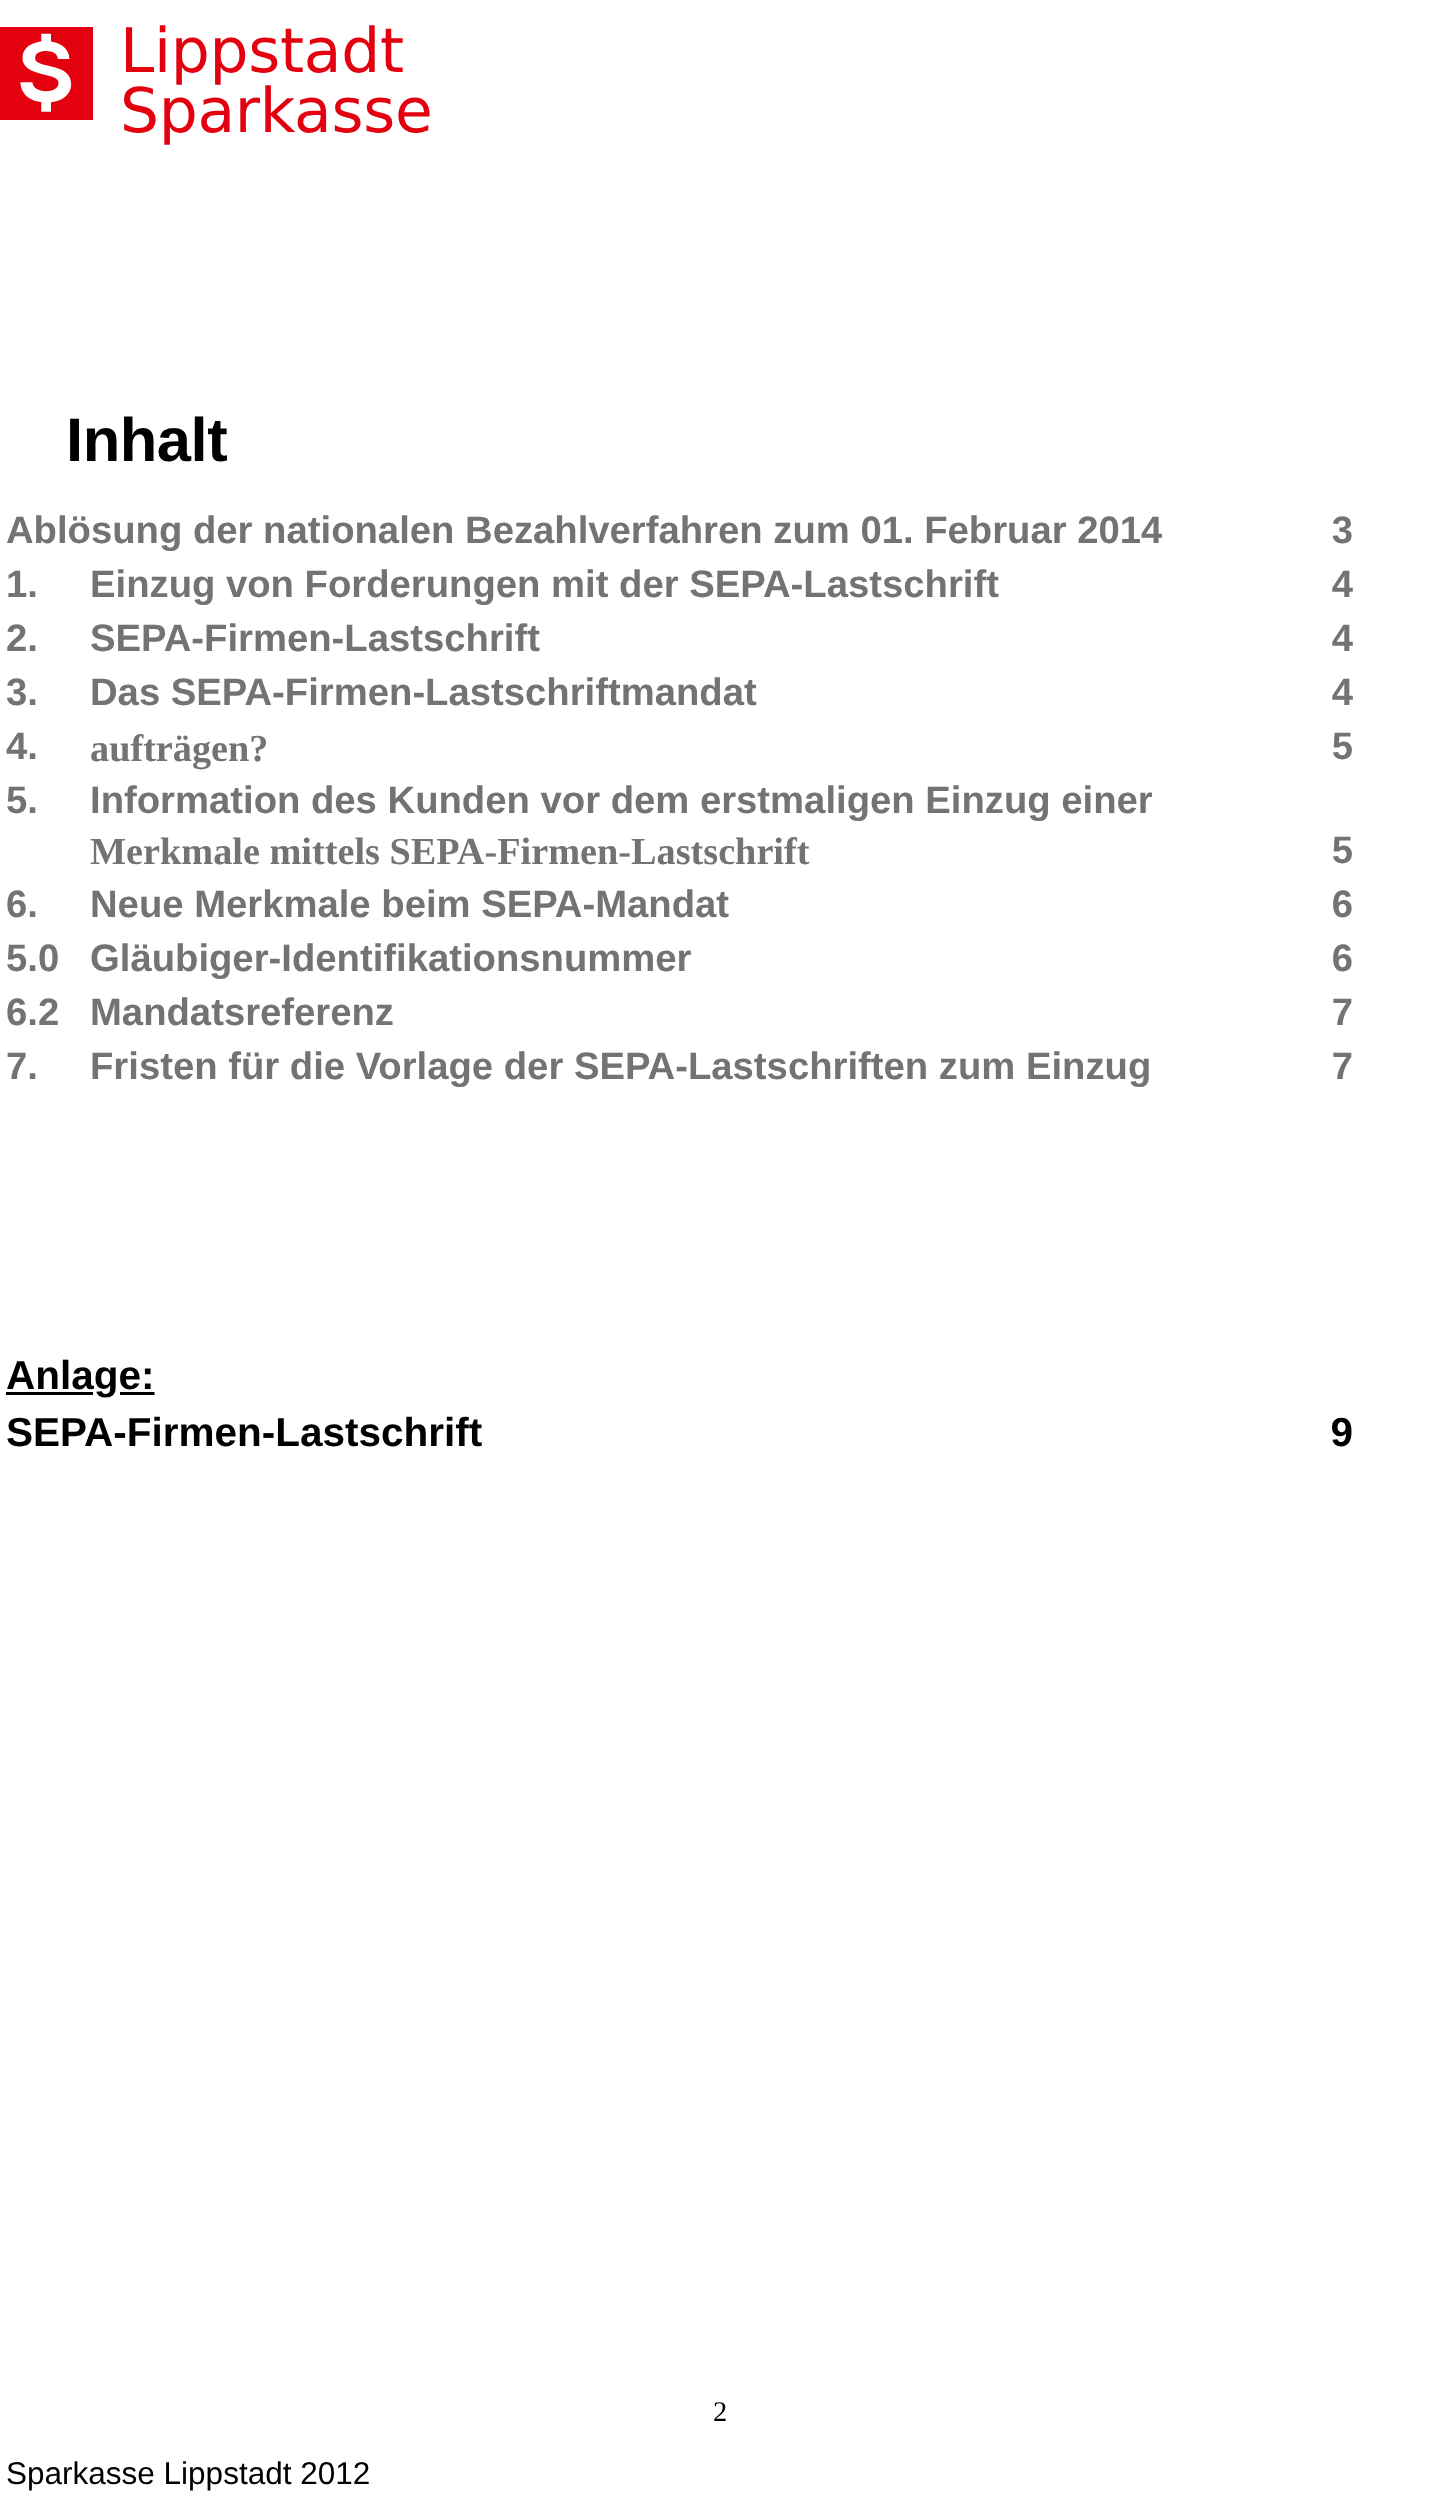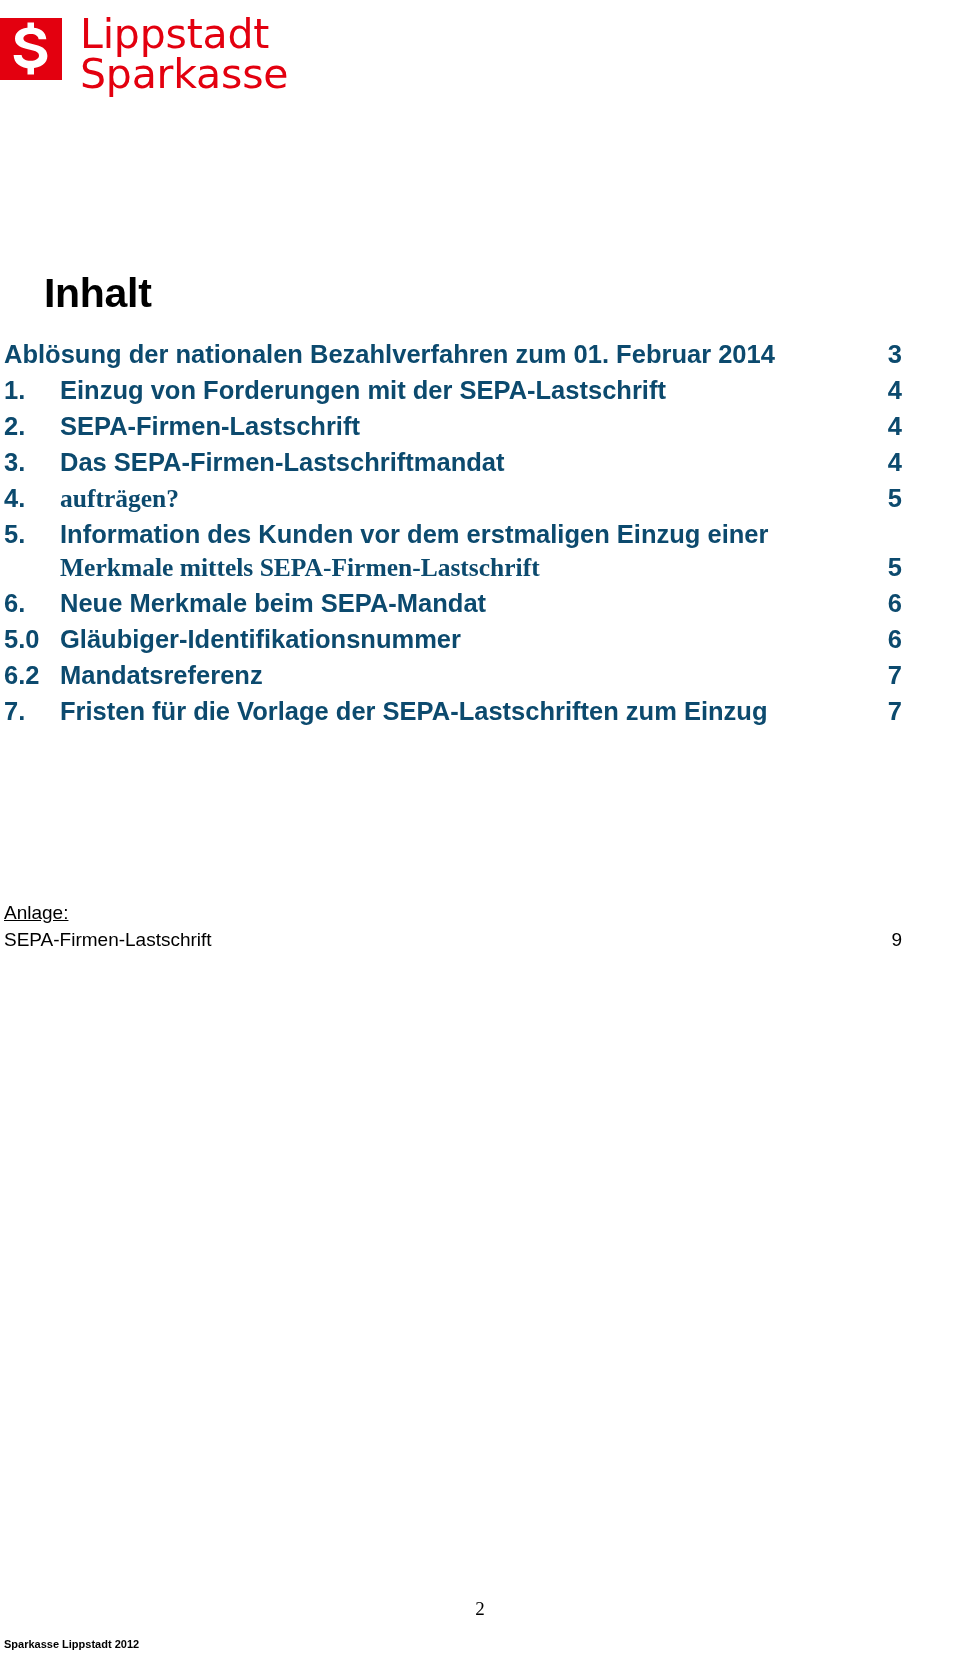--- a/index.html
+++ b/index.html
@@ -80,21 +80,21 @@
     top: 338px;
     width: 898px;
   }
   .toc-row {
     display: flex;
     align-items: flex-start;
     font-size: 25.5px;
     font-weight: 700;
     line-height: 1.33;
     margin-bottom: 2px;
-    color: #0c4a6e;
+    color: #737373;
   }
   .toc-row .num {
     flex: 0 0 auto;
     min-width: 52px;
     text-align: left;
     padding-right: 4px;
   }
   .toc-row .num.empty {
     min-width: 0;
     padding-right: 0;
@@ -119,22 +119,22 @@
   .toc-row.two-line .num {
     align-self: flex-start;
   }
 
   
   .anlage {
     position: absolute;
     left: 4px;
     top: 900px;
     width: 898px;
-    font-size: 19px;
-    font-weight: 400;
+    font-size: 27px;
+    font-weight: 700;
     line-height: 1.33;
   }
   .anlage .anlage-head {
     text-decoration: underline;
     display: block;
     margin-bottom: 2px;
   }
   .anlage .anlage-body {
     display: flex;
     align-items: flex-end;
@@ -159,22 +159,22 @@
     top: 1598px;
     text-align: center;
     font-size: 19px;
     color: #000;
     font-family: "Liberation Serif", serif;
   }
   .footer-left {
     position: absolute;
     left: 4px;
     top: 1638px;
-    font-size: 11px;
-    font-weight: 700;
+    font-size: 21px;
+    font-weight: 400;
     color: #000;
   }
 </style>
 </head>
 <body>
 
 <div class="page">
 
   <div class="logo-block">
     <div class="logo-mark">

